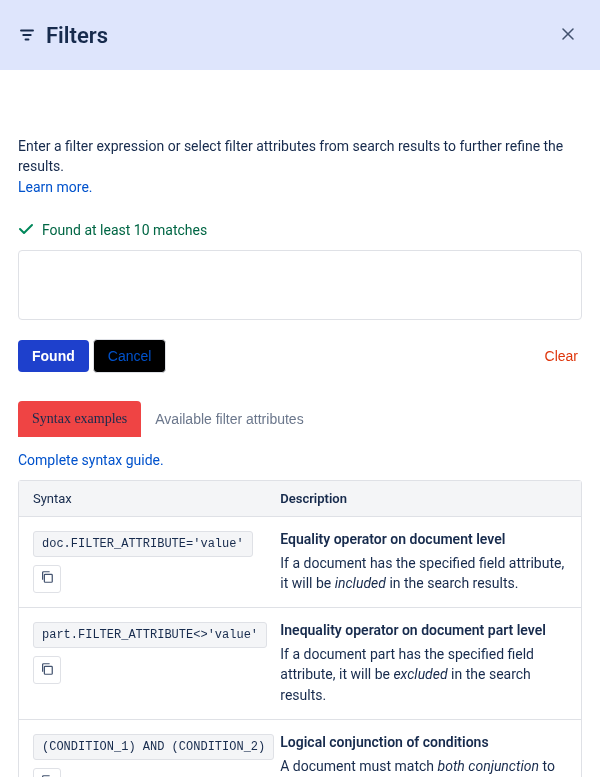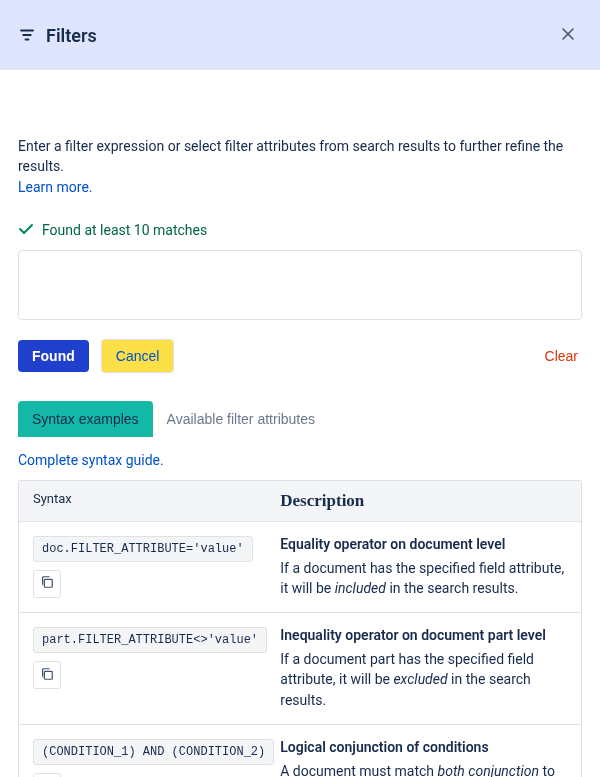--- a/index.html
+++ b/index.html
@@ -20,21 +20,21 @@
       display: flex;
       align-items: center;
       justify-content: space-between;
     }
     .header-left {
       display: flex;
       align-items: center;
       gap: 10px;
     }
     .header-title {
-      font-size: 18px;
+      font-size: 22px;
       font-weight: 600;
       color: #172B4D;
     }
     .filter-icon svg {
       display: block;
     }
     .close-btn {
       font-size: 16px;
       color: #42526E;
       cursor: pointer;
@@ -91,24 +91,24 @@
       font-weight: 500;
       cursor: pointer;
       border: none;
     }
     .btn-primary {
       background: #1E40CC;
       color: #fff;
       font-weight: 600;
     }
     .btn-secondary {
-      background: #fde047;
+      background: #000000;
       color: #0052CC;
       border: 1px solid #DFE1E6;
-      margin-left: 12px;
+      margin-left: 4px;
     }
     .btn-clear {
       margin-left: auto;
       background: none;
       color: #DE350B;
       font-weight: 500;
       padding: 8px 4px;
     }
     .tabs {
       display: flex;
@@ -118,23 +118,24 @@
     .tab {
       padding: 10px 14px;
       font-size: 14px;
       cursor: pointer;
       color: #6B778C;
       background: none;
       border: none;
       border-radius: 4px 4px 0 0;
     }
     .tab.active {
-      background: #14b8a6;
+      background: #ef4444;
       color: #172B4D;
       font-weight: 500;
+      font-family: Liberation Serif, serif;
     }
     .syntax-guide-link {
       color: #0052CC;
       text-decoration: none;
       display: inline-block;
       margin-top: 14px;
       font-size: 14px;
     }
     .syntax-table {
       margin-top: 12px;
@@ -149,24 +150,23 @@
     .col-syntax {
       width: 44%;
       padding: 10px 14px;
       font-size: 13px;
       font-weight: 400;
       color: #172B4D;
     }
     .col-description {
       width: 56%;
       padding: 10px 14px;
-      font-size: 17px;
+      font-size: 13px;
       font-weight: 600;
       color: #172B4D;
-      font-family: Liberation Serif, serif;
     }
     .syntax-row {
       display: flex;
       border-bottom: 1px solid #DFE1E6;
       padding: 14px 0;
     }
     .syntax-row:last-child {
       border-bottom: none;
     }
     .syntax-cell {

